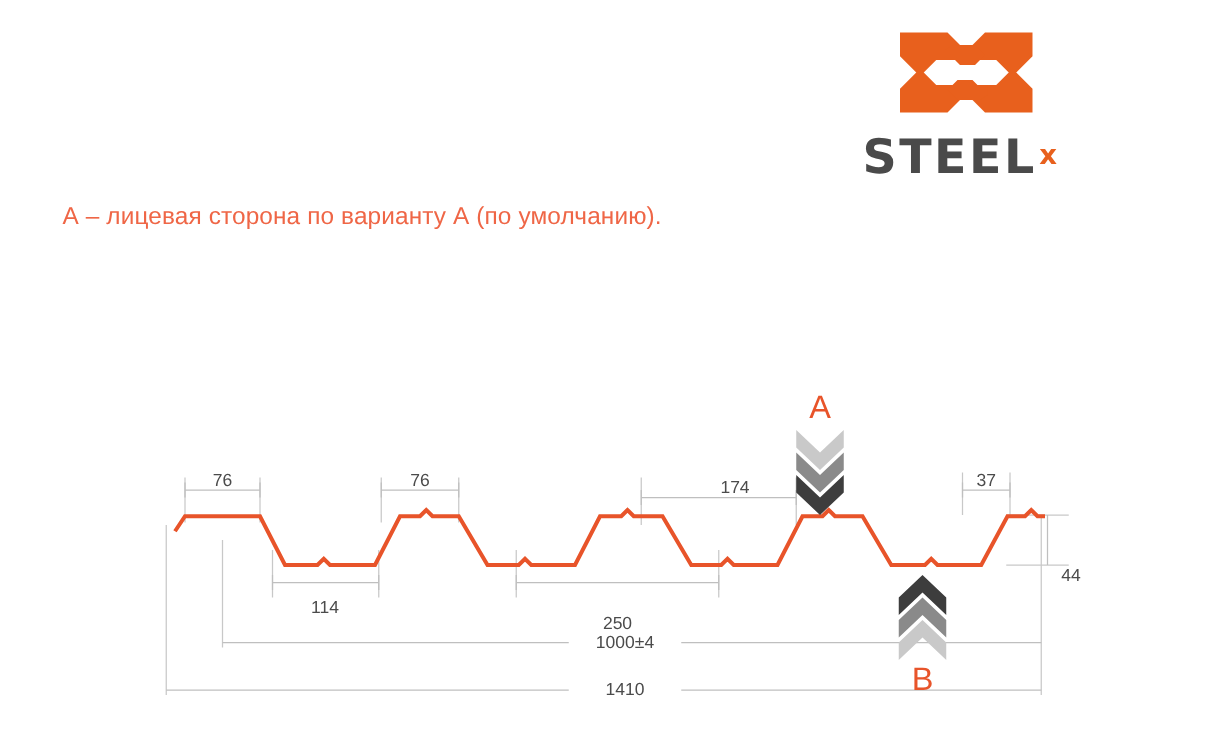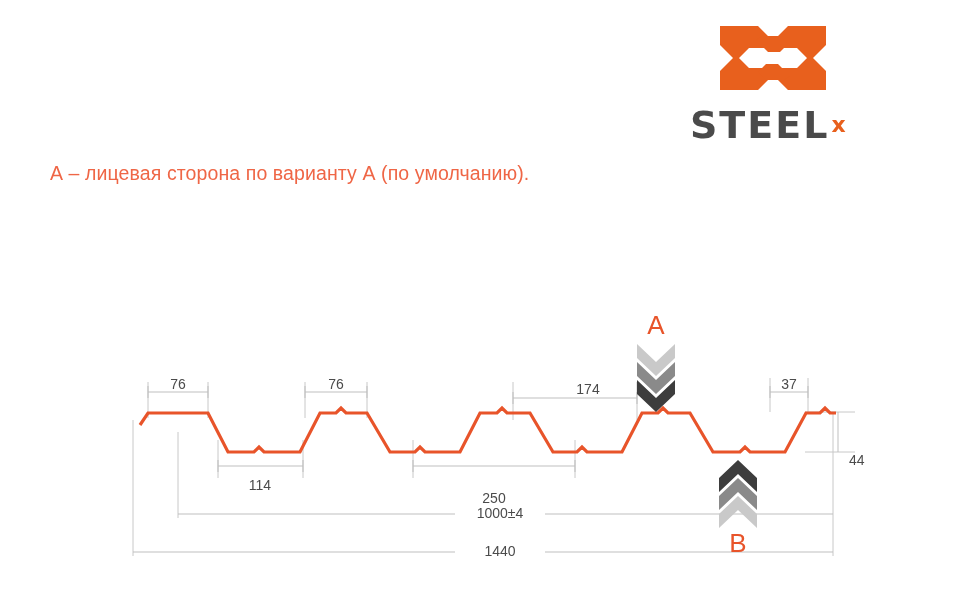--- a/index.html
+++ b/index.html
@@ -260,15 +260,15 @@
   <div class="dim-text centered" style="left:789px; top:376px;text-align:center;">37</div>
 
   <div class="dim-text" style="left:849px; top:436px;margin-top:16px;">44</div>
 
   <div class="dim-text centered" style="left:260px; top:477px;">114</div>
 
   <div class="dim-text centered" style="left:494px; top:490px;">250</div>
 
   <div class="dim-text centered" style="left:500px; top:505px;">1000±4</div>
 
-  <div class="dim-text centered" style="left:500px; top:543px;">1440</div>
+  <div class="dim-text centered" style="left:500px; top:543px;">1410</div>
 
 </div>
 
 </body></html>

